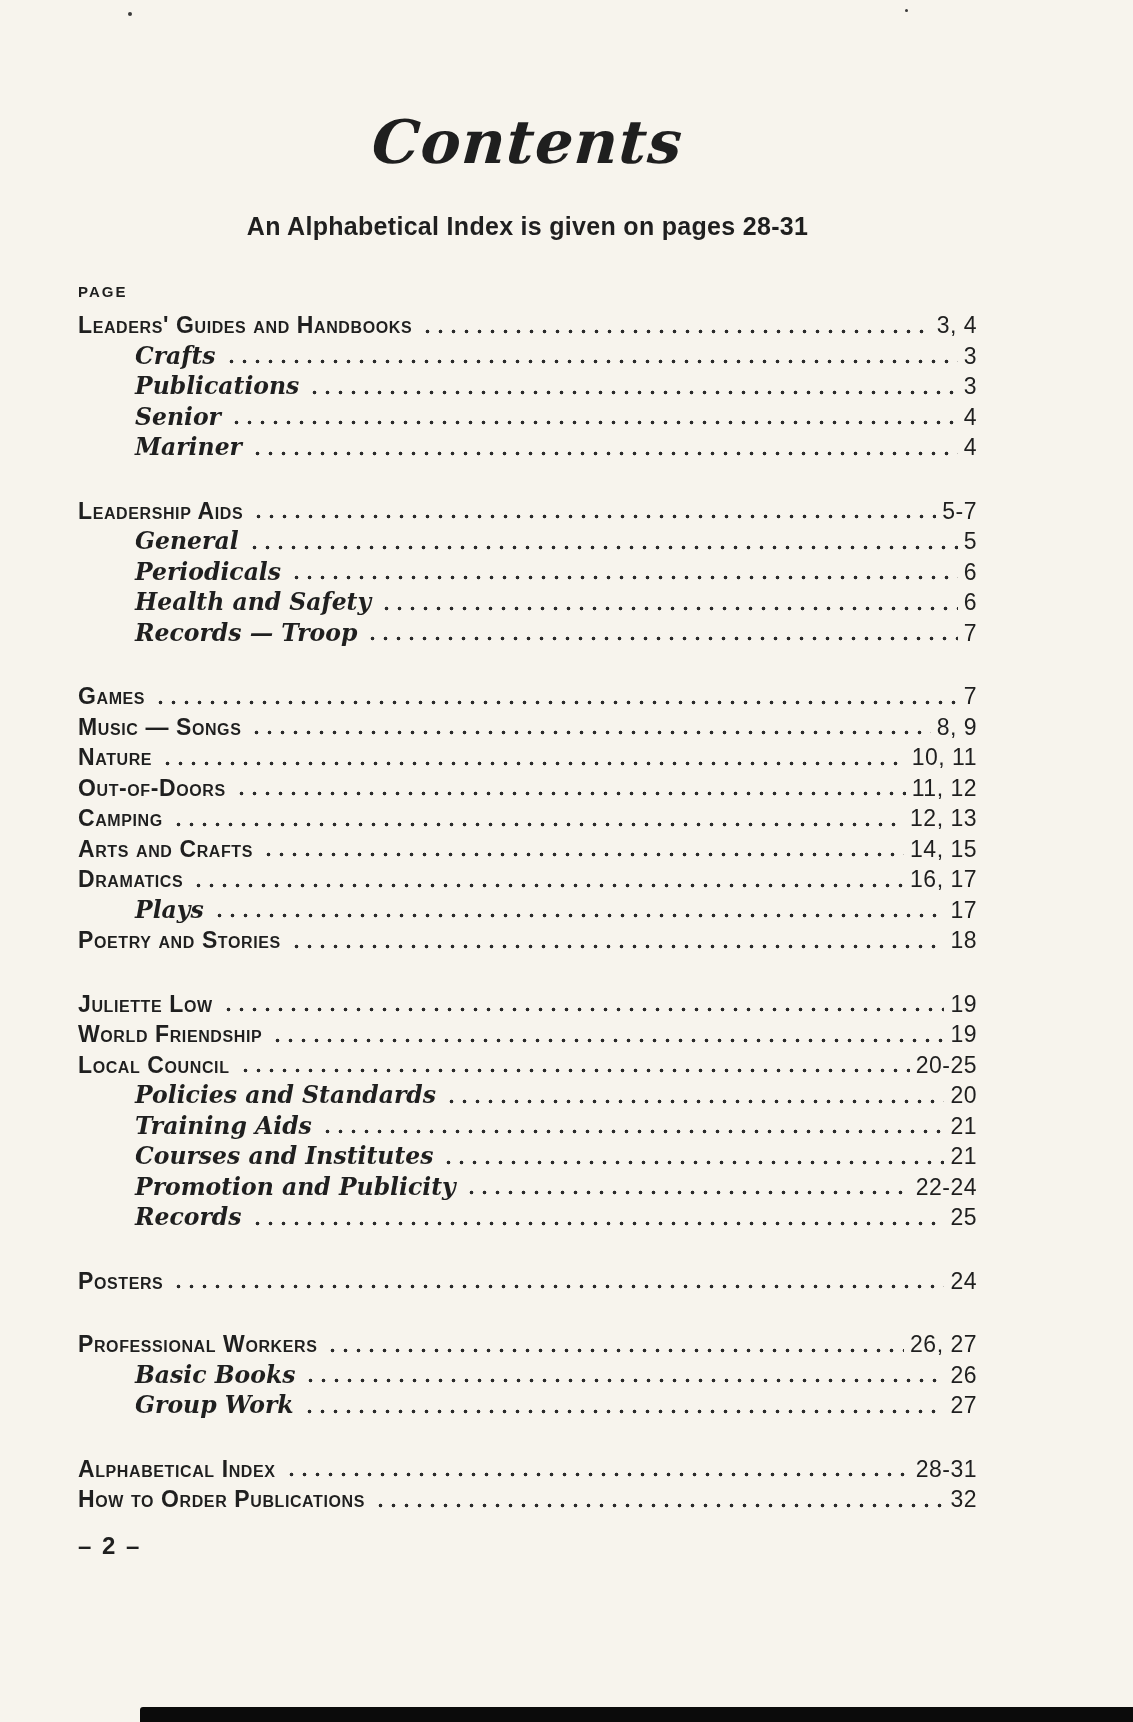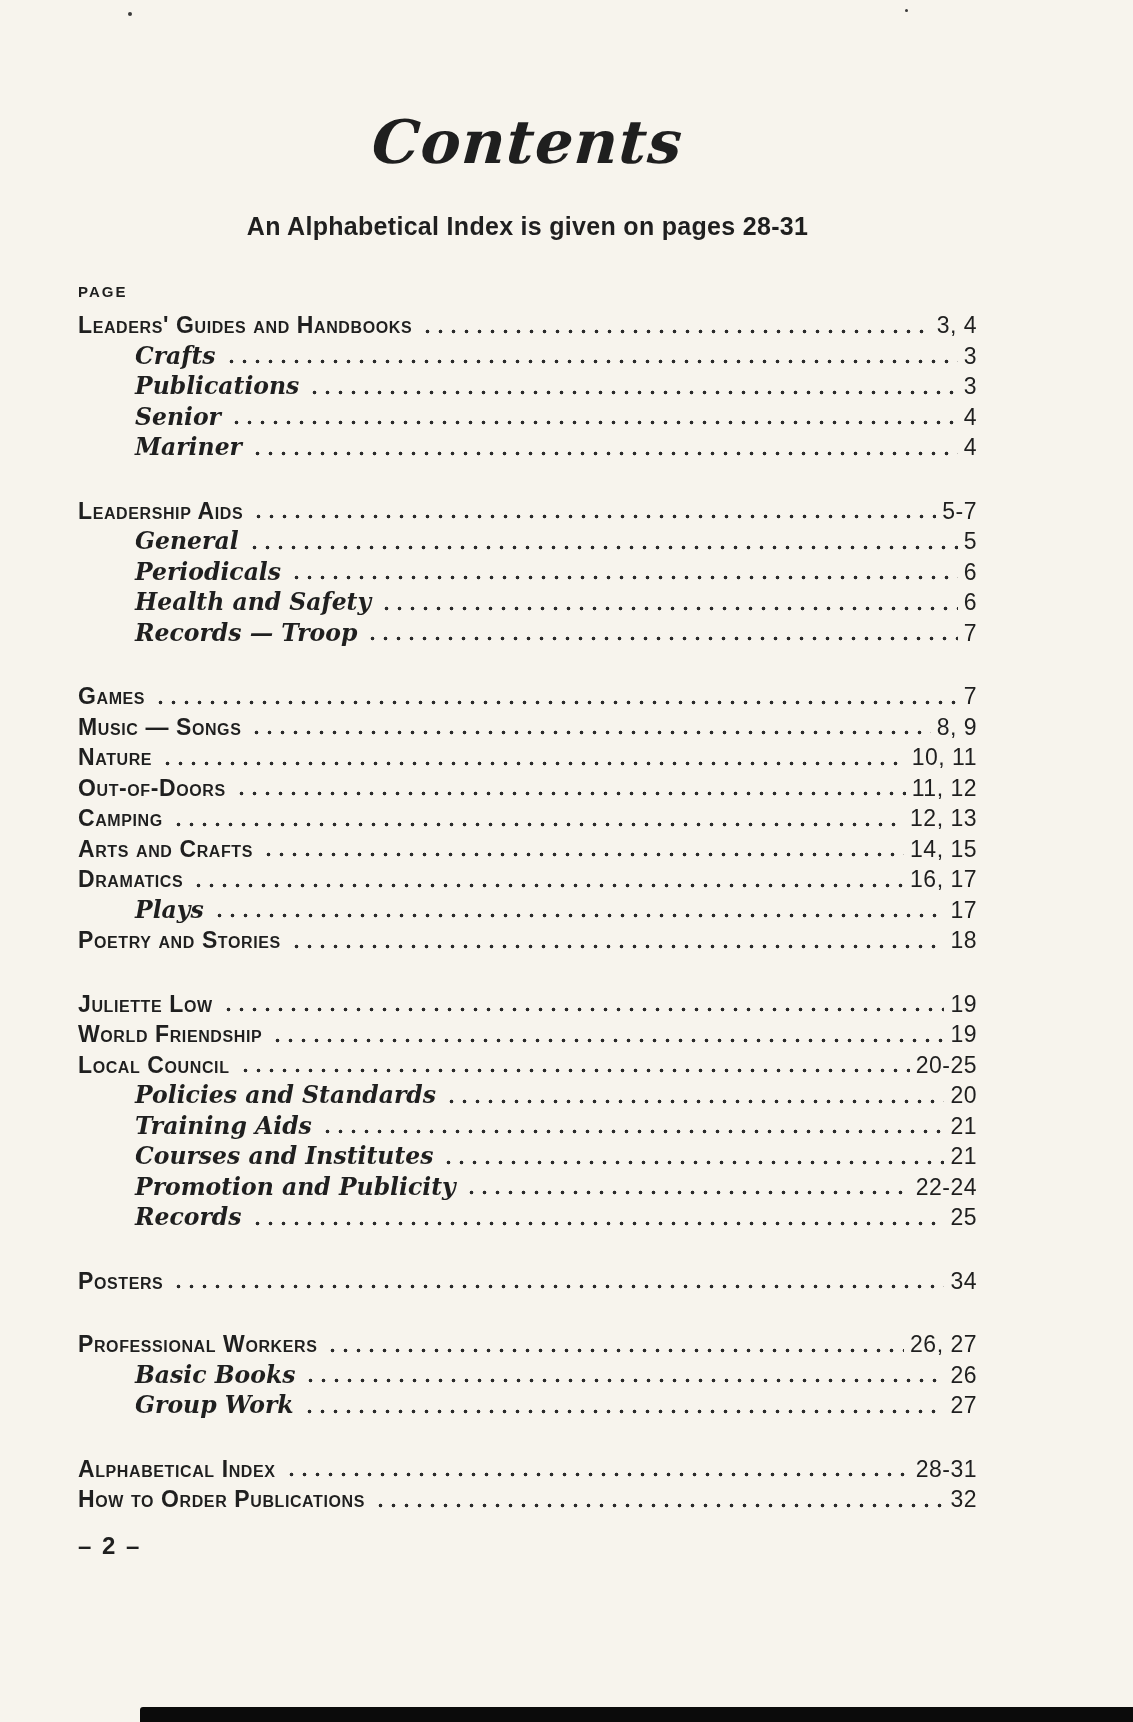--- a/index.html
+++ b/index.html
@@ -241,21 +241,21 @@
           <span class="pg">22-24</span>
         </div>
         <div class="row sub">
           <span class="label">Records</span>
           <span class="dots"></span>
           <span class="pg">25</span>
         </div>
         <div class="row main gap">
           <span class="label">Posters</span>
           <span class="dots"></span>
-          <span class="pg">34</span>
+          <span class="pg">24</span>
         </div>
         <div class="row main gap">
           <span class="label">Professional Workers</span>
           <span class="dots"></span>
           <span class="pg">26, 27</span>
         </div>
         <div class="row sub">
           <span class="label">Basic Books</span>
           <span class="dots"></span>
           <span class="pg">26</span>

